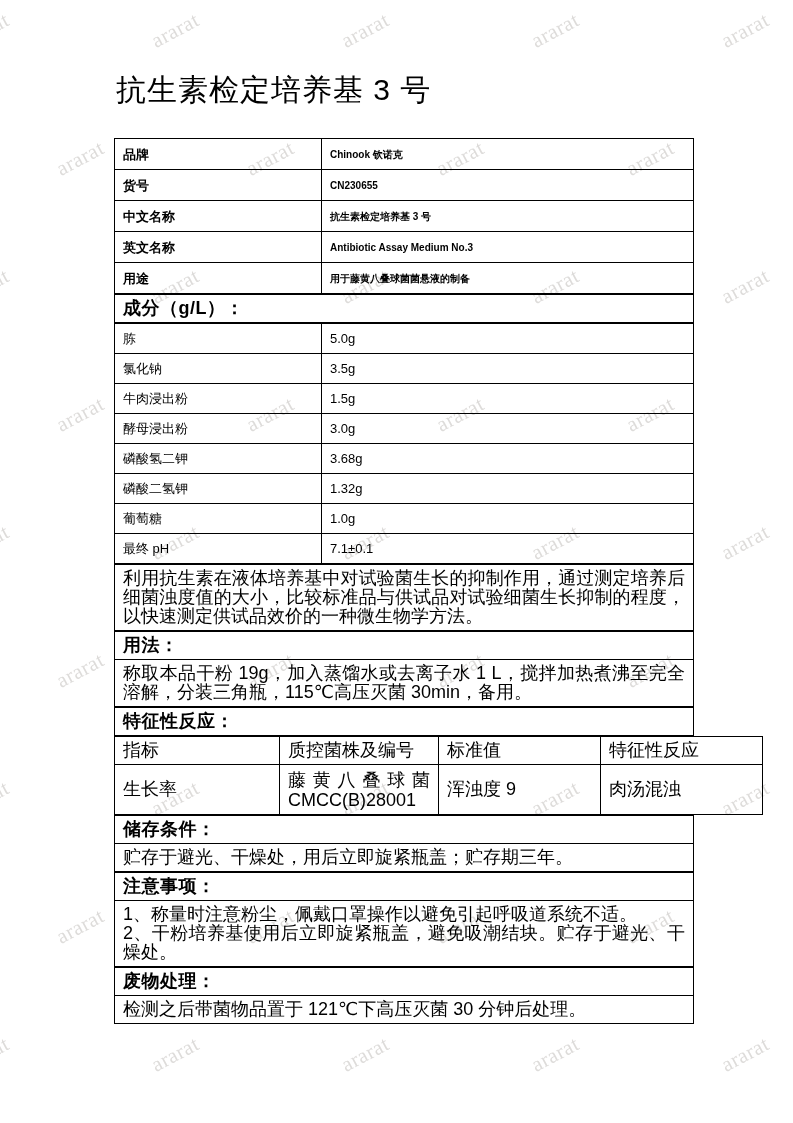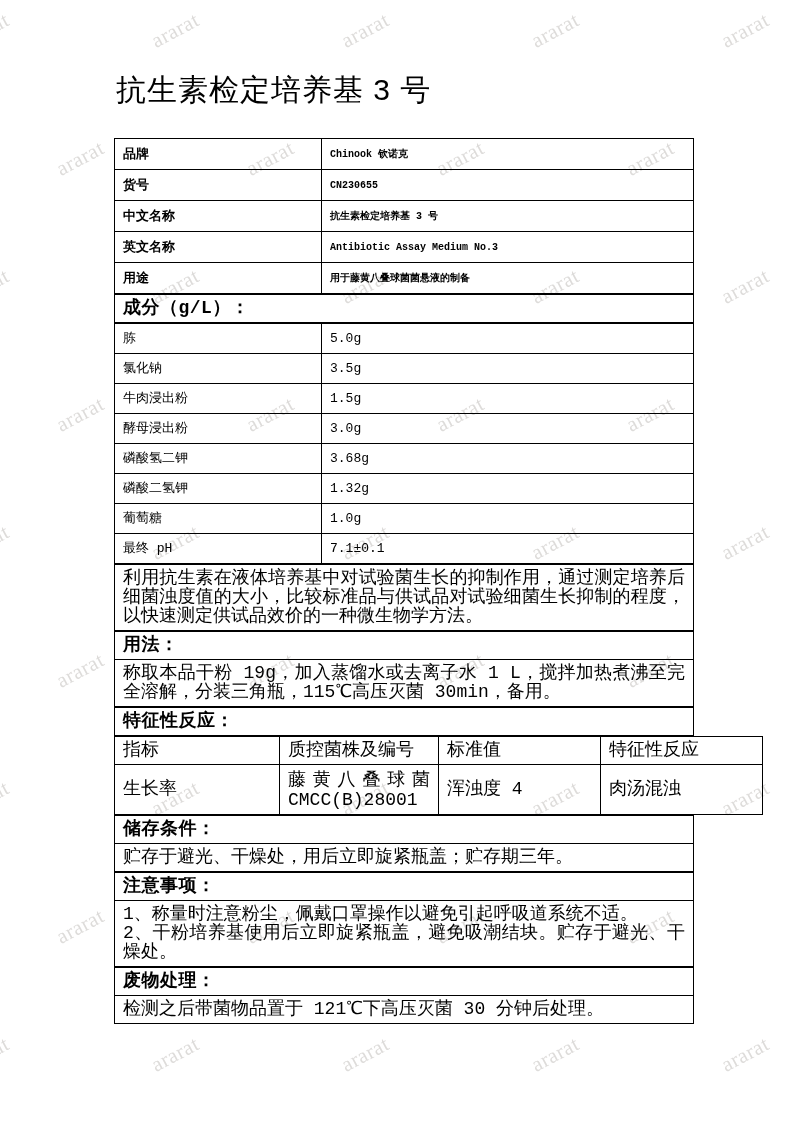--- a/index.html
+++ b/index.html
@@ -63,21 +63,20 @@
     position: absolute;
     left: 110px;
     top: 138px;
     width: 580px;
   }
 
   table.block {
     border-collapse: collapse;
     width: 580px;
     table-layout: fixed;
-    font-family: Liberation Mono, monospace;
   }
   table.block td {
     border: 1px solid #000000;
     padding: 4px 8px;
     vertical-align: middle;
     font-size: 18px;
     line-height: 19px;
   }
 
   
@@ -290,21 +289,21 @@
           <td class="c2">质控菌株及编号</td>
           <td class="c3">标准值</td>
           <td class="c4">特征性反应</td>
         </tr>
         <tr>
           <td class="c1">生长率</td>
           <td class="c2">
             <span class="strain" style="display:block;">藤黄八叠球菌</span>
             <span class="code">CMCC(B)28001</span>
           </td>
-          <td class="c3">浑浊度 4</td>
+          <td class="c3">浑浊度 9</td>
           <td class="c4">肉汤混浊</td>
         </tr>
       </tbody>
     </table>
 
     <table class="block">
       <tbody>
         <tr>
           <td class="section-head">储存条件：</td>
         </tr>

